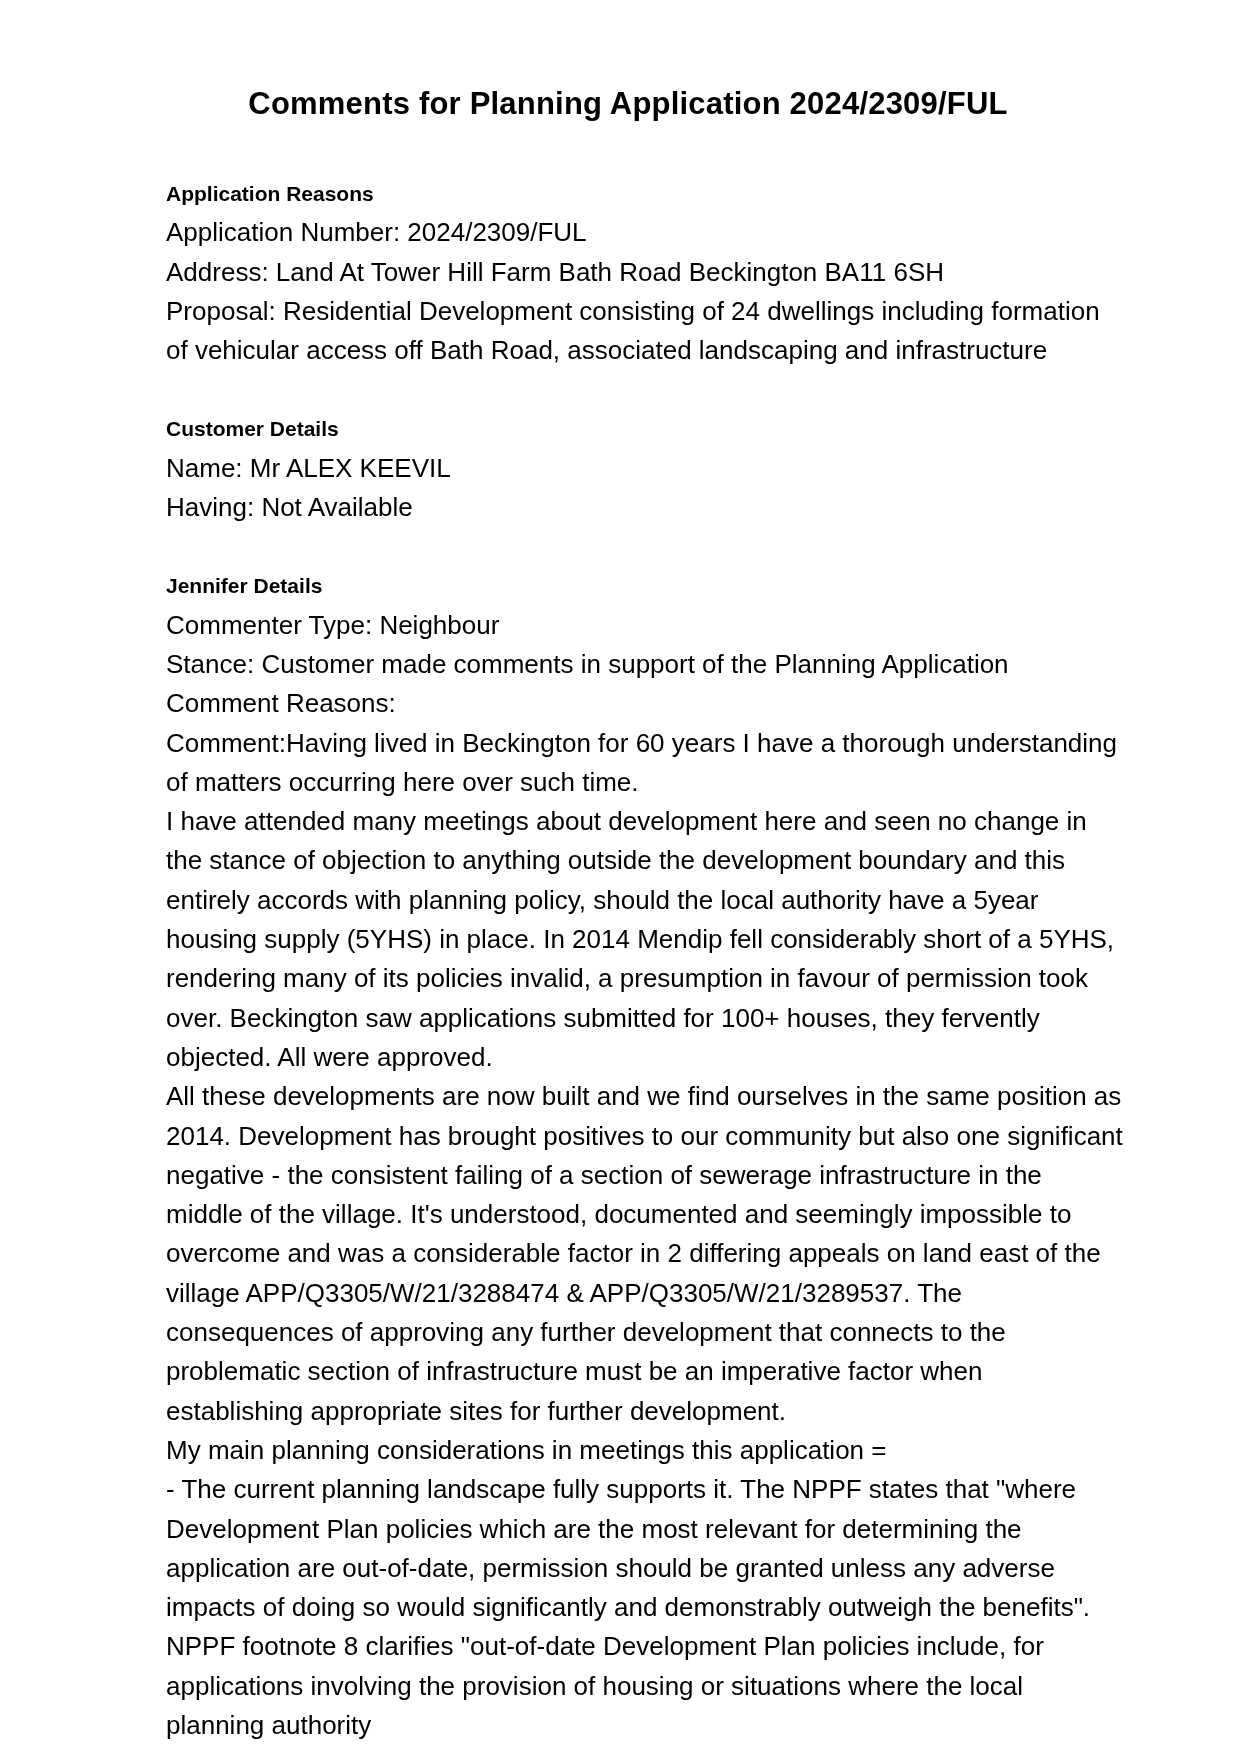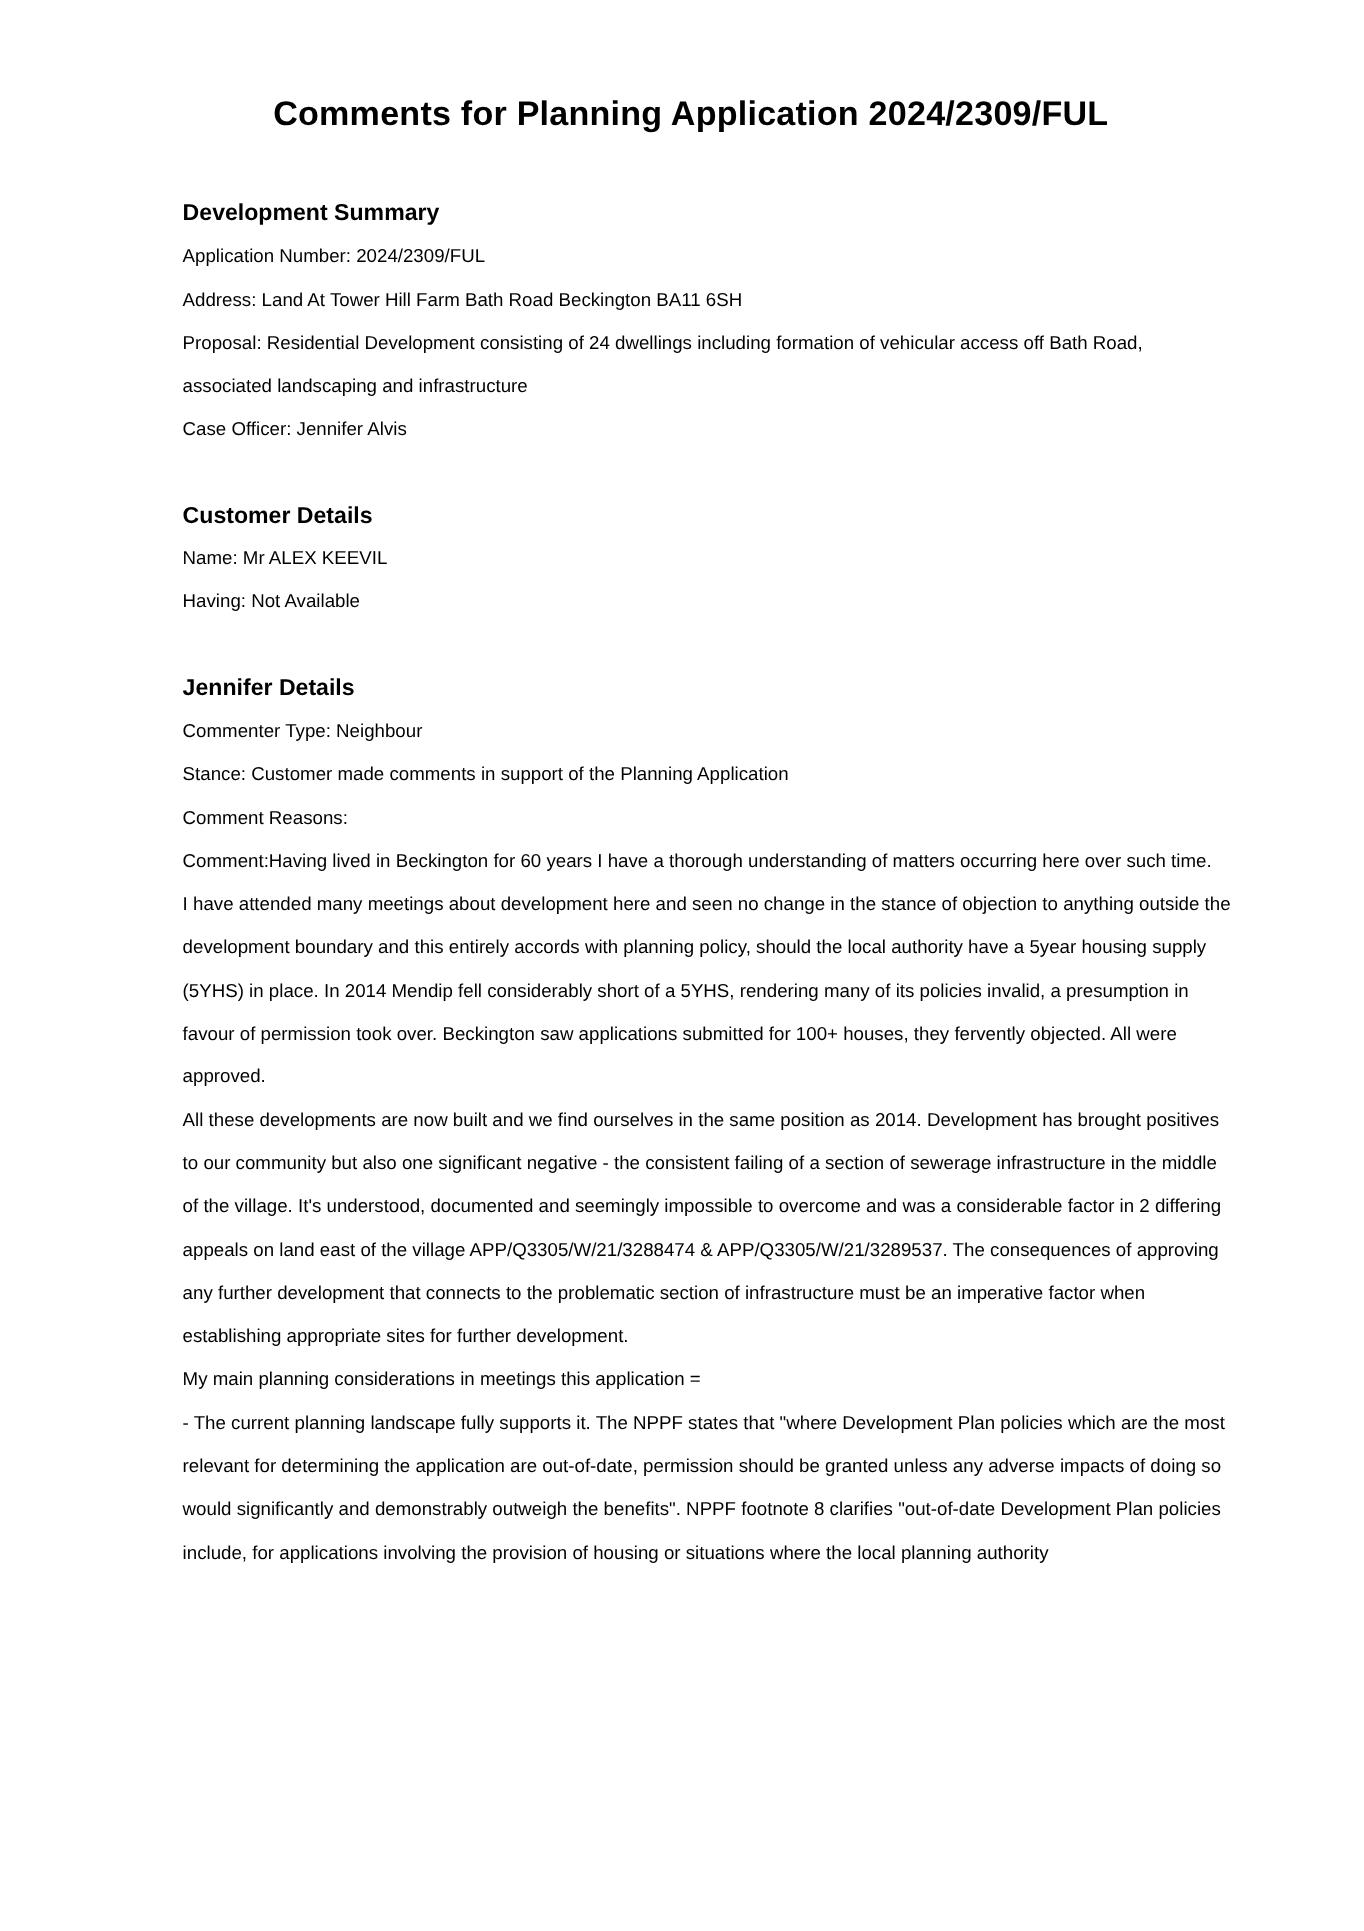--- a/index.html
+++ b/index.html
@@ -30,39 +30,38 @@
   .section h2 {
     font-size: 21px;
     font-weight: bold;
     margin: 39px 0 0 0;
     line-height: 39.3px;
   }
   .section:first-of-type h2 {
     margin-top: 0;
   }
   .section p {
-    font-size: 17px;
+    font-size: 26px;
     margin: 0;
     line-height: 39.3px;
   }
 </style>
 </head>
 <body>
 
 <div class="page">
   <div class="content-col">
 
     <h1 class="doc-title">Comments for Planning Application 2024/2309/FUL</h1>
 
     <section class="section">
-      <h2>Development Summary</h2>
+      <h2>Application Reasons</h2>
       <p>Application Number: 2024/2309/FUL</p>
       <p>Address: Land At Tower Hill Farm Bath Road Beckington BA11 6SH</p>
       <p>Proposal: Residential Development consisting of 24 dwellings including formation of vehicular access off Bath Road, associated landscaping and infrastructure</p>
-      <p>Case Officer: Jennifer Alvis</p>
     </section>
 
     <section class="section">
       <h2>Customer Details</h2>
       <p>Name: Mr ALEX KEEVIL</p>
       <p>Having: Not Available</p>
     </section>
 
     <section class="section">
       <h2>Jennifer Details</h2>

